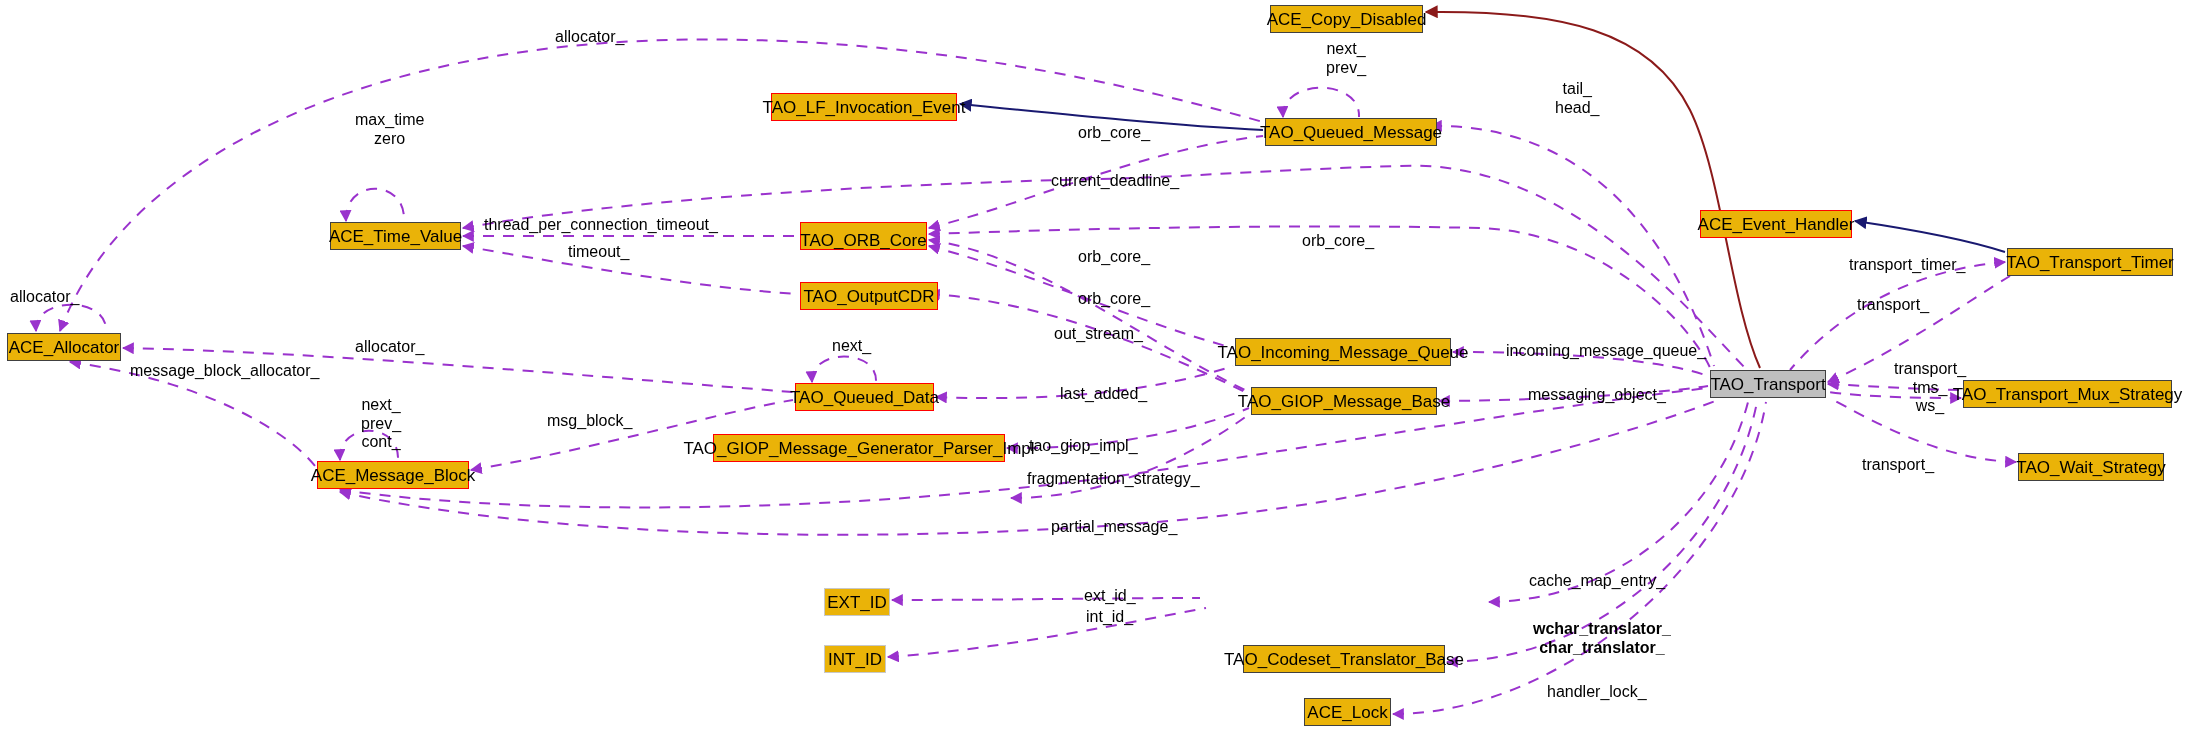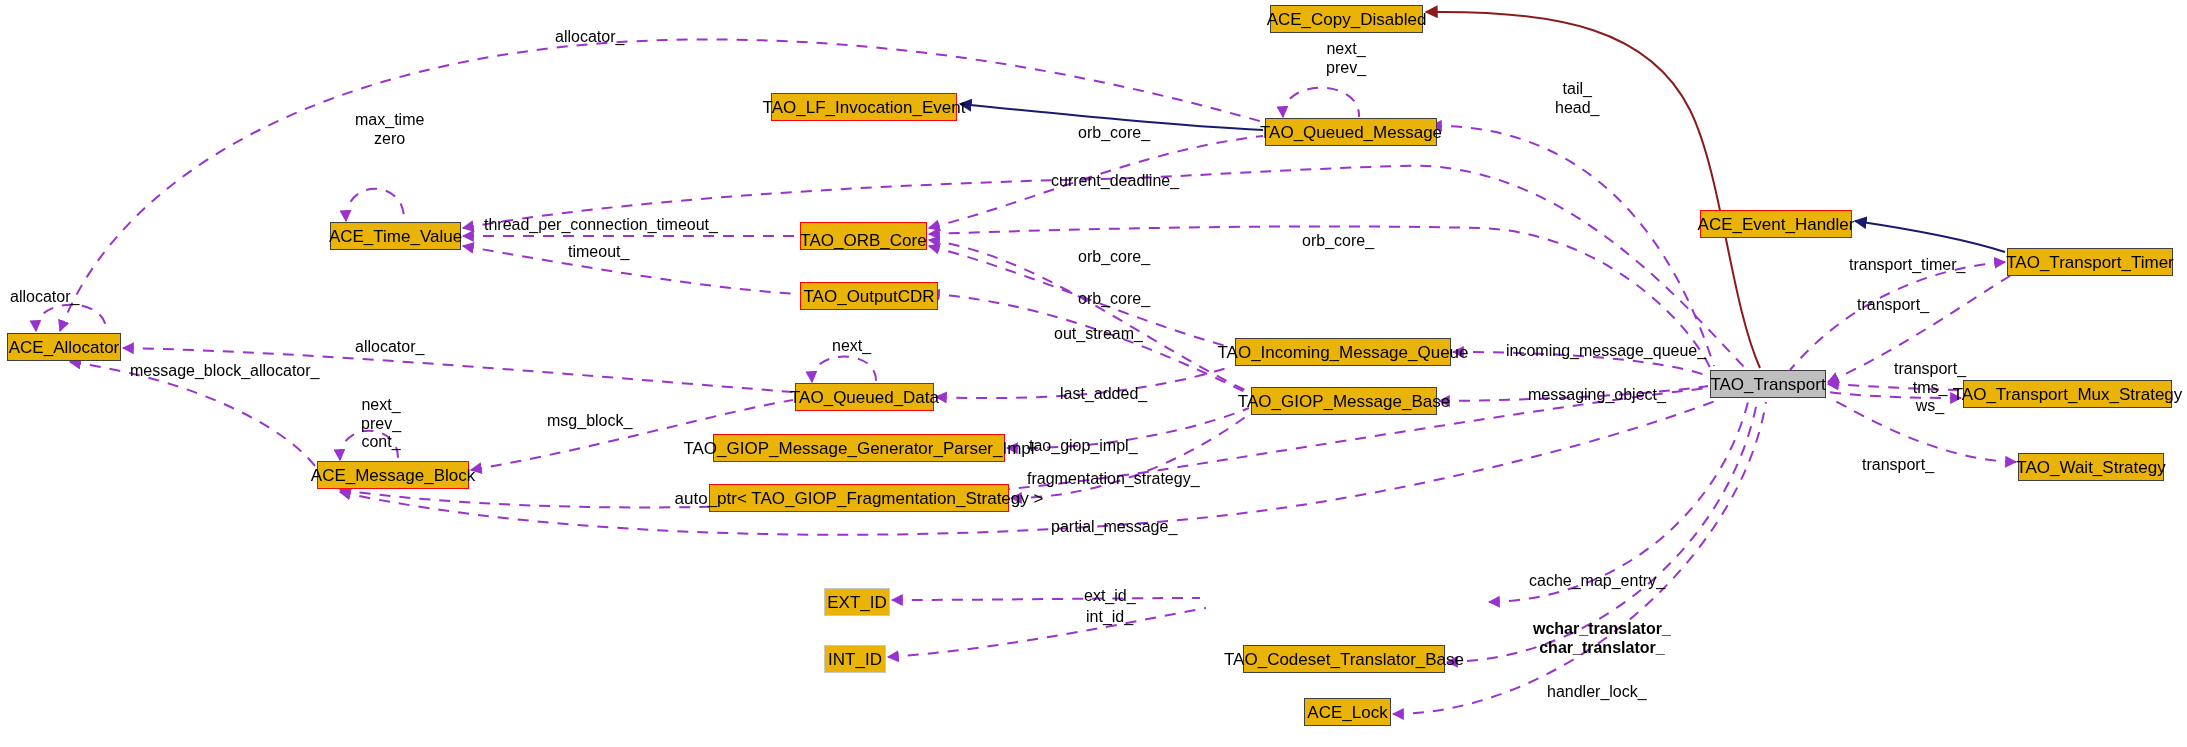--- a/index.html
+++ b/index.html
@@ -201,23 +201,20 @@
     <span>TAO_GIOP_Message_Base</span>
   </div>
   <div class="node red" style="left:317px;top:461px;width:152px;height:28px;">
     <span>ACE_Message_Block</span>
   </div>
   <div class="node red" style="left:713px;top:434px;width:292px;height:28px;">
     <span>TAO_GIOP_Message_Generator_Parser_Impl</span>
   </div>
   <div class="node plain" style="left:2018px;top:453px;width:146px;height:28px;">
     <span>TAO_Wait_Strategy</span>
-  </div>
-  <div class="node red" style="left:709px;top:484px;width:300px;height:28px;">
-    <span>auto_ptr&lt; TAO_GIOP_Fragmentation_Strategy &gt;</span>
   </div>
   <div class="node grey-border" style="left:824px;top:588px;width:66px;height:28px;">
     <span>EXT_ID</span>
   </div>
   <div class="node grey-border" style="left:824px;top:645px;width:62px;height:28px;">
     <span>INT_ID</span>
   </div>
   <div class="node plain" style="left:1243px;top:645px;width:202px;height:28px;">
     <span>TAO_Codeset_Translator_Base</span>
   </div>

